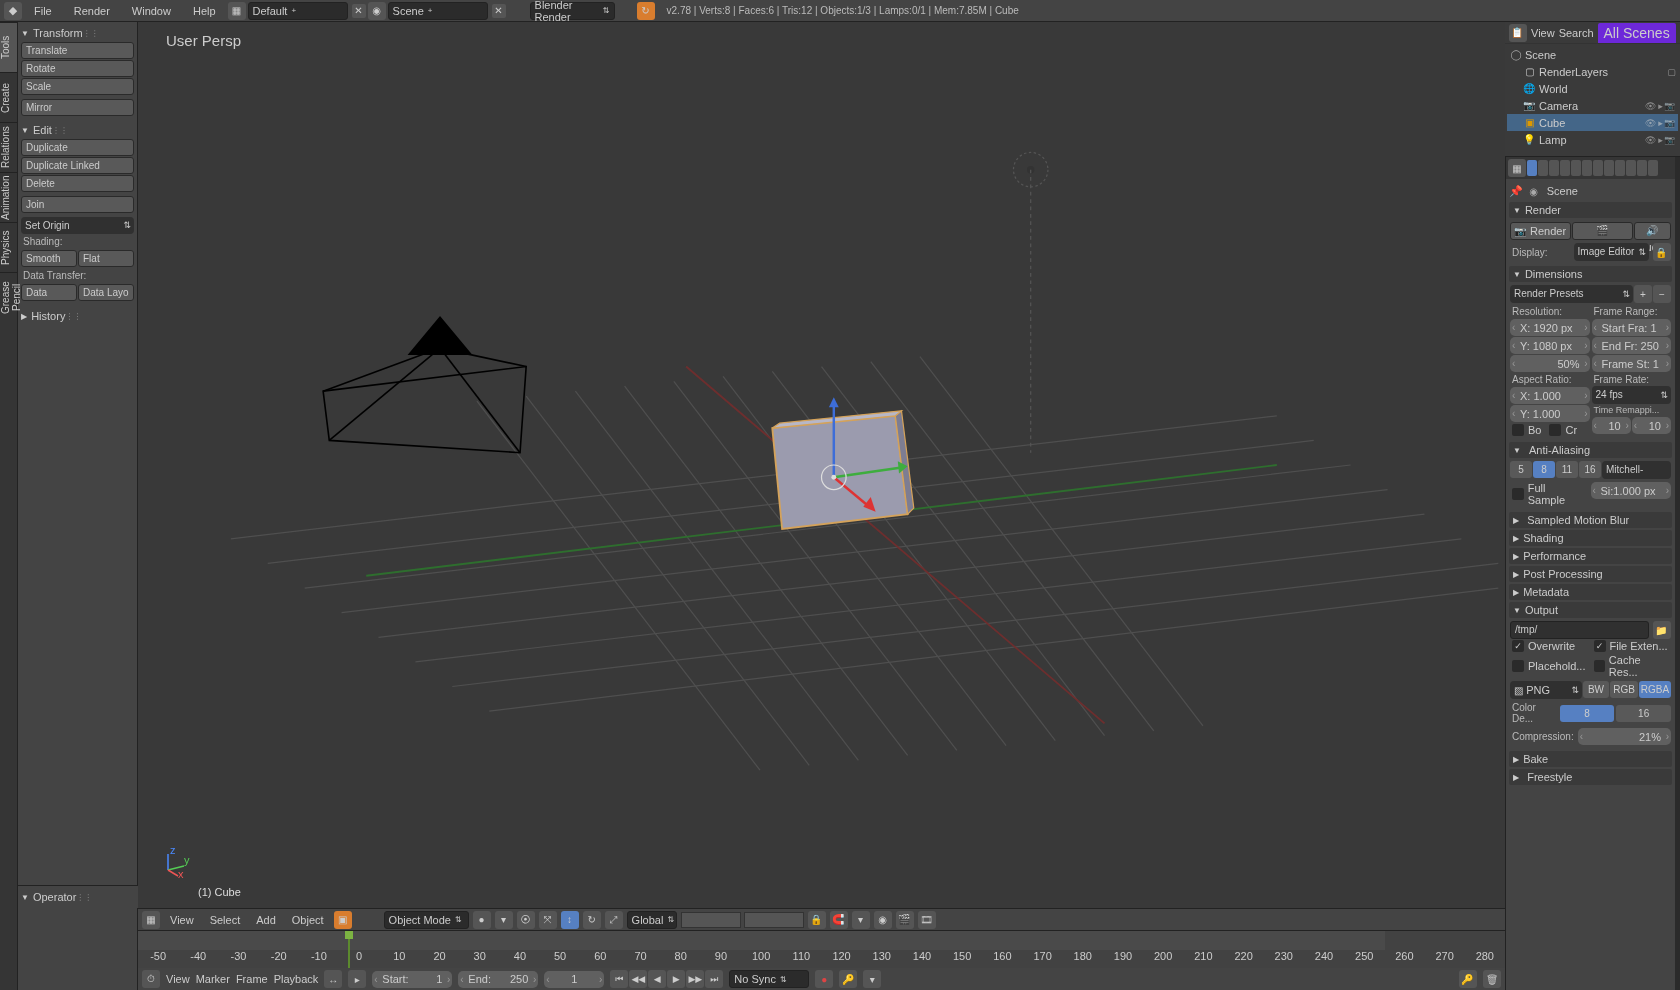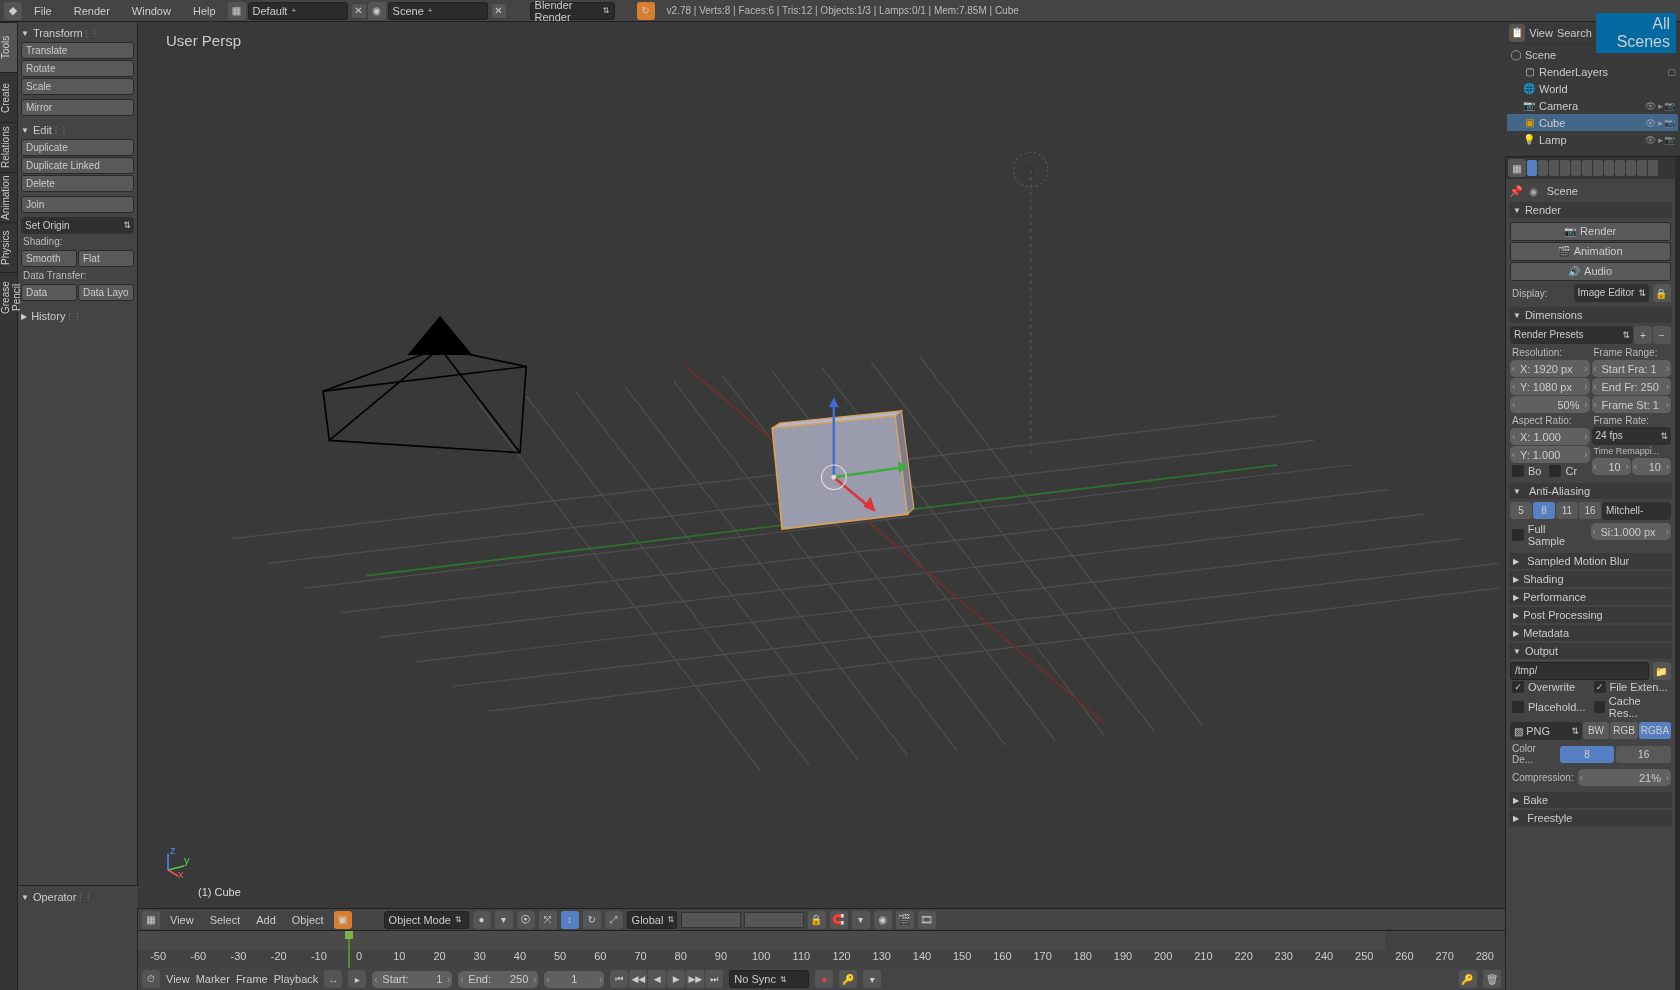--- a/index.html
+++ b/index.html
@@ -60,21 +60,21 @@
 .ti-scene{color:#aaa;} .ti-world{color:#5ac;} .ti-cam{color:#c95;} .ti-cube{color:#d90;} .ti-lamp{color:#cc6;}
 
 .props-tabs { height:22px; display:flex; padding:0 2px; background:#353535; gap:1px; align-items:center;}
 .props-tabs .pt { width:10px; height:16px; background:#555; border-radius:2px;}
 .props-tabs .pt.active { background:#5680c2;}
 .props-body { flex:1; overflow-y:auto; padding:3px;}
 .prop-panel-h { background:#3a3a3a; padding:2px 4px; display:flex; align-items:center; border-radius:2px; margin-top:2px;}
 .prop-panel-h .tri{font-size:8px; margin-right:4px;}
 .prop-content { padding:3px 1px;}
 .prop-btn { background:#595959; border:1px solid #2a2a2a; border-radius:3px; height:18px; line-height:16px; text-align:center; font-size:10px;}
-.prop-btn-row { display:flex; gap:1px; margin:1px 0;flex-direction:column;}
+.prop-btn-row { display:flex; gap:1px; margin:1px 0;}
 .prop-btn-row .prop-btn { flex:1;}
 .num-field { background:#606060; border-radius:5px; height:17px; display:flex; align-items:center; padding:0 4px; font-size:10px; position:relative; margin:1px 0;}
 .num-field::before { content:"‹"; position:absolute; left:2px; font-size:10px; color:#999;}
 .num-field::after { content:"›"; position:absolute; right:2px; font-size:10px; color:#999;}
 .num-field .lbl { margin-left:6px;}
 .num-field .val { margin-left:auto; margin-right:6px;}
 .two-col { display:flex; gap:2px;}
 .two-col > div { flex:1;}
 .col-label { font-size:10px; color:#bbb; padding:1px 2px;}
 .check-row { display:flex; align-items:center; gap:4px; padding:1px 2px; font-size:10px;}
@@ -83,21 +83,21 @@
 .prop-select { background:#303030; border-radius:4px; height:18px; padding:0 4px; line-height:18px; font-size:10px; position:relative;}
 .prop-select::after{content:"⇅";position:absolute;right:3px;font-size:9px;}
 .aa-btn { background:#595959; width:22px; height:17px; line-height:17px; text-align:center; font-size:10px; border-radius:3px;}
 .aa-btn.active { background:#5680c2;}
 
 .operator-panel { position:absolute; left:18px; bottom:82px; width:120px; background:#444; padding:3px; border-top:1px solid #222;}
 
 svg.scene { position:absolute; top:0; left:0; width:100%; height:100%;}
 .play-btns { display:flex; gap:1px;}
 .play-btns .pb { width:18px; height:18px; background:#555; border-radius:3px; text-align:center; line-height:18px; font-size:9px;}
-.search-tab{background:#0369a1;padding:2px 6px;border-radius:2px 2px 0 0;font-size:16px;text-align:right;}
+.search-tab{background:#6d28d9;padding:2px 6px;border-radius:2px 2px 0 0;font-size:14px;}
 .text-input { background:#303030; border:1px solid #222; border-radius:3px; height:18px; padding:0 4px; font-size:10px; line-height:16px;}
 </style>
 </head>
 <body>
 
 <div class="top-menu">
   <div class="icon-btn">◆</div>
   <div class="m-item">File</div>
   <div class="m-item">Render</div>
   <div class="m-item">Window</div>
@@ -271,21 +271,21 @@
       <div class="small-icon">🎬</div>
       <div class="small-icon">🎞</div>
     </div>
 
     <div class="timeline-area">
       <div class="tl-track">
         <div class="tl-range"></div>
         <div class="tl-cursor"></div>
         <div class="tl-ruler" id="tl-ruler">
             <span>-50</span>
-            <span>-60</span>
+            <span>-40</span>
             <span>-30</span>
             <span>-20</span>
             <span>-10</span>
             <span>0</span>
             <span>10</span>
             <span>20</span>
             <span>30</span>
             <span>40</span>
             <span>50</span>
             <span>60</span>

